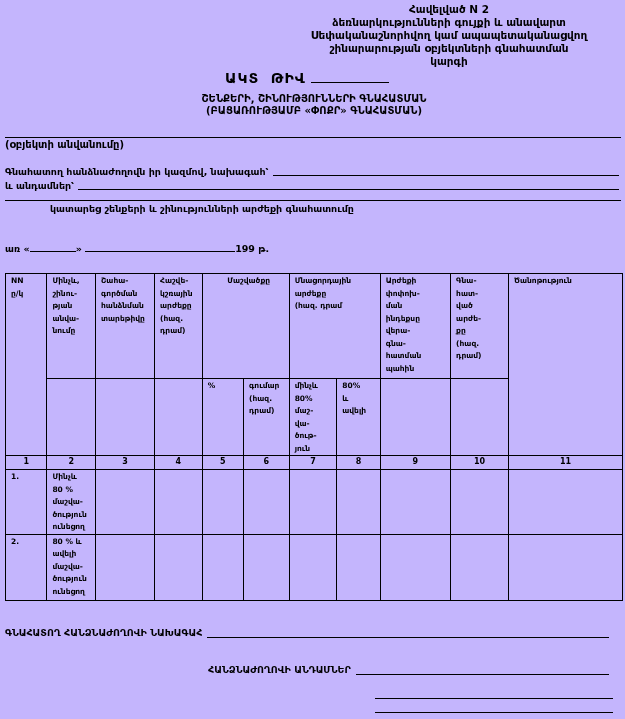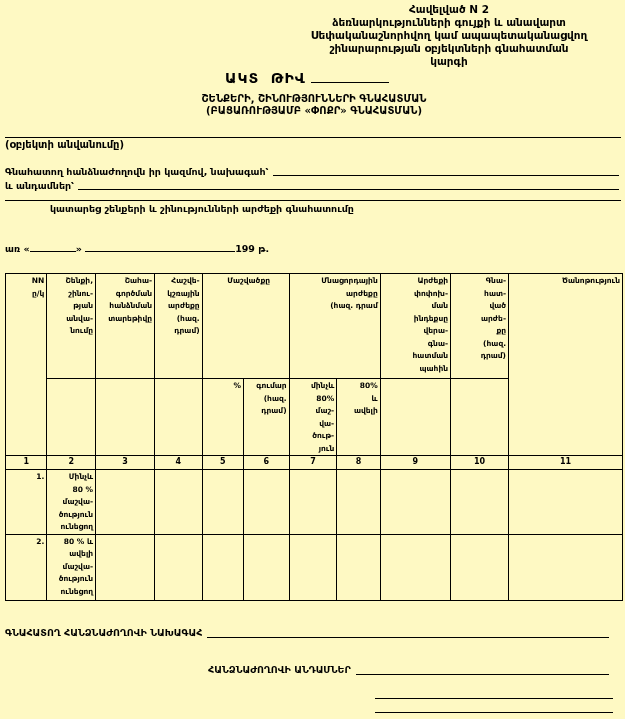--- a/index.html
+++ b/index.html
@@ -1,19 +1,19 @@
 <!DOCTYPE html>
 <html><head>
 <meta charset="utf-8">
 <style>
   html,body{margin:0;padding:0;background:#fff;}
   .page{
     position:relative;
     width:625px;height:719px;
-    background:#fef9c3;color:#000;
+    background:#c4b5fd;color:#000;
     font-family:"DejaVu Sans",sans-serif;
     font-weight:bold;
     box-sizing:border-box;
     padding:3px 2px 0 5px;
     overflow:hidden;
   }
   .appendix{width:348px;margin-left:auto;margin-right:0;text-align:center;
     font-size:10.5px;line-height:13px;}
   .act-line{margin-top:2px;margin-left:220px;font-size:14px;height:14px;}
   .act-label{white-space:pre;letter-spacing:1px;}
@@ -26,21 +26,21 @@
   .caption{text-align:left;font-size:10px;line-height:13px;}
   .flexline{display:flex;align-items:flex-end;font-size:9.5px;line-height:13px;margin-right:4px;}
   .flexline .grow{flex:1 1 auto;margin-bottom:2px;margin-left:4px;}
   .fl1{margin-top:13px;align-items:center;}
   .rule2{margin-top:8px;border-bottom:1px solid #000;width:616px;height:0;}
   .performed{font-size:9.5px;line-height:13px;margin-left:45px;margin-top:1px;}
   .date-line{margin-top:25px;font-size:9.5px;height:14px;}
   .date-line .blank{margin-bottom:0;}
   table{border-collapse:collapse;table-layout:fixed;width:618px;margin-top:19px;
     font-size:7.5px;line-height:12.5px;}
-  th,td{border:1px solid #000;vertical-align:top;text-align:right;
+  th,td{border:1px solid #000;vertical-align:top;text-align:left;
     padding:1px 2px 0 5px;font-weight:bold;overflow:hidden;}
   .pre{white-space:pre-line;}
   .hr1{height:105px;}
   .hr2{height:72px;}
   .hrnum{height:14px;}
   .hrd1{height:62px;}
   .hrd2{height:66px;}
   .ctr{text-align:center;padding-left:7px;padding-right:1px;}
   .numcell{text-align:center;font-size:8px;padding:0;}
   .sig1{margin-top:25px;display:flex;align-items:flex-start;
@@ -103,21 +103,21 @@
       <col style="width:46px">
         <col style="width:42px">
         <col style="width:68px">
       <col style="width:56px">
         <col style="width:110px">
     </colgroup>
     <tbody>
         <tr class="hr1">
       <th rowspan="2" class="pre">NN
 ը/կ</th>
-      <th class="pre">Շենքի,
+      <th class="pre">Մինչև,
 շինու-
 թյան
 անվա-
 նումը</th>
       <th class="pre">Շահա-
 գործման
 հանձնման
 տարեթիվը</th>
       <th class="pre">Հաշվե-
 կշռային

